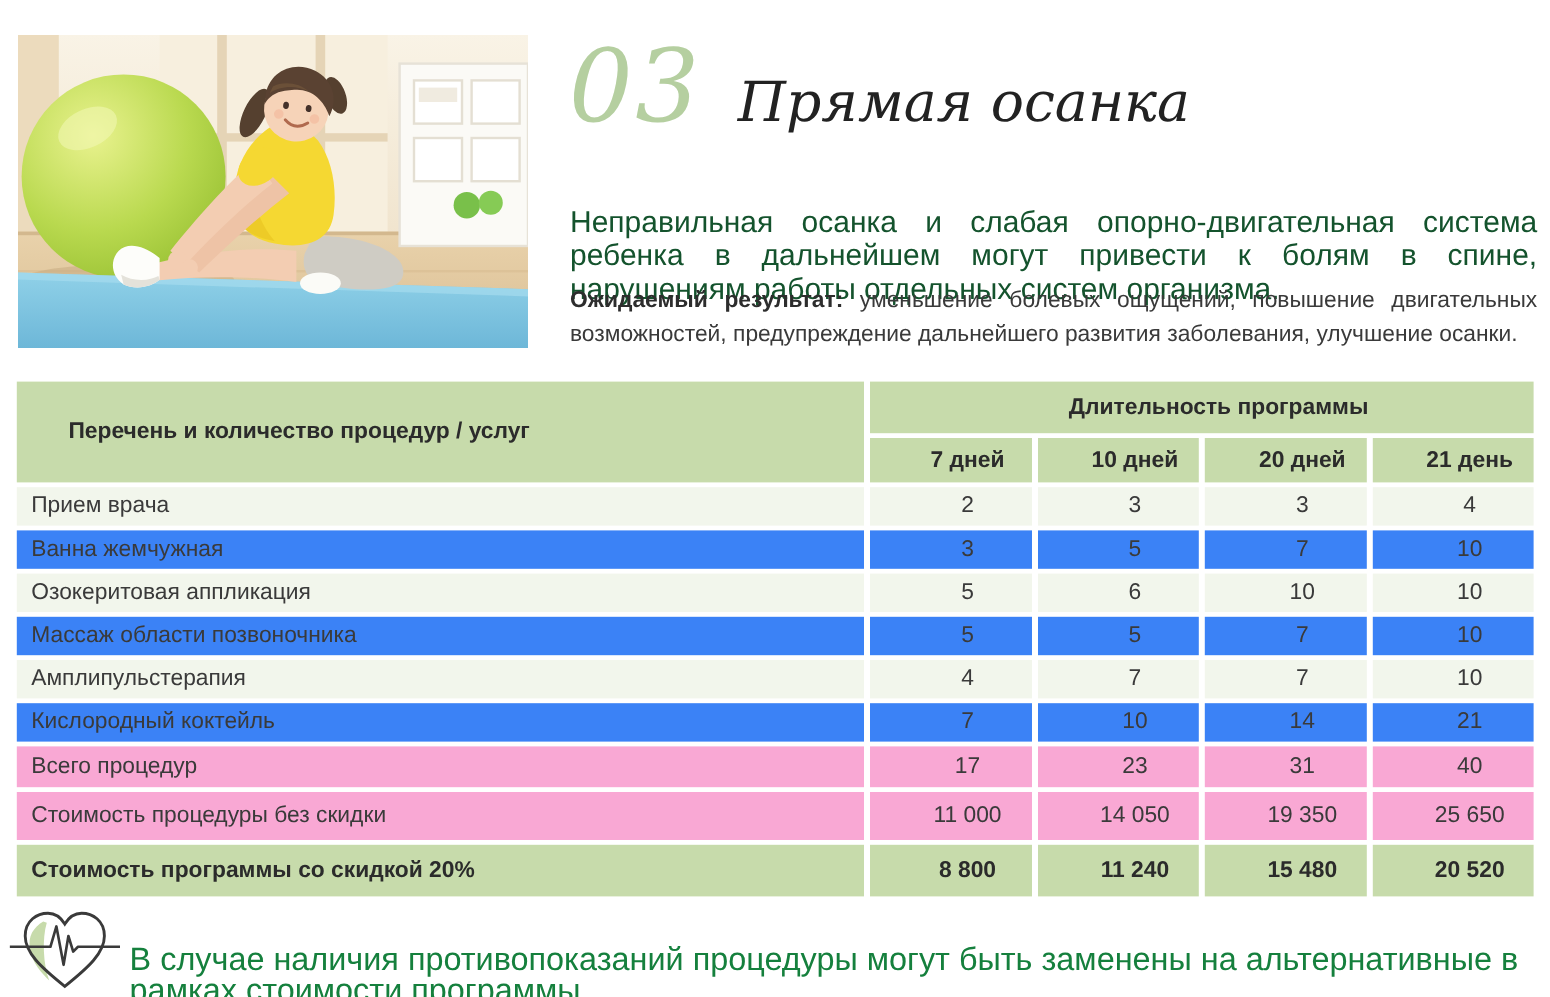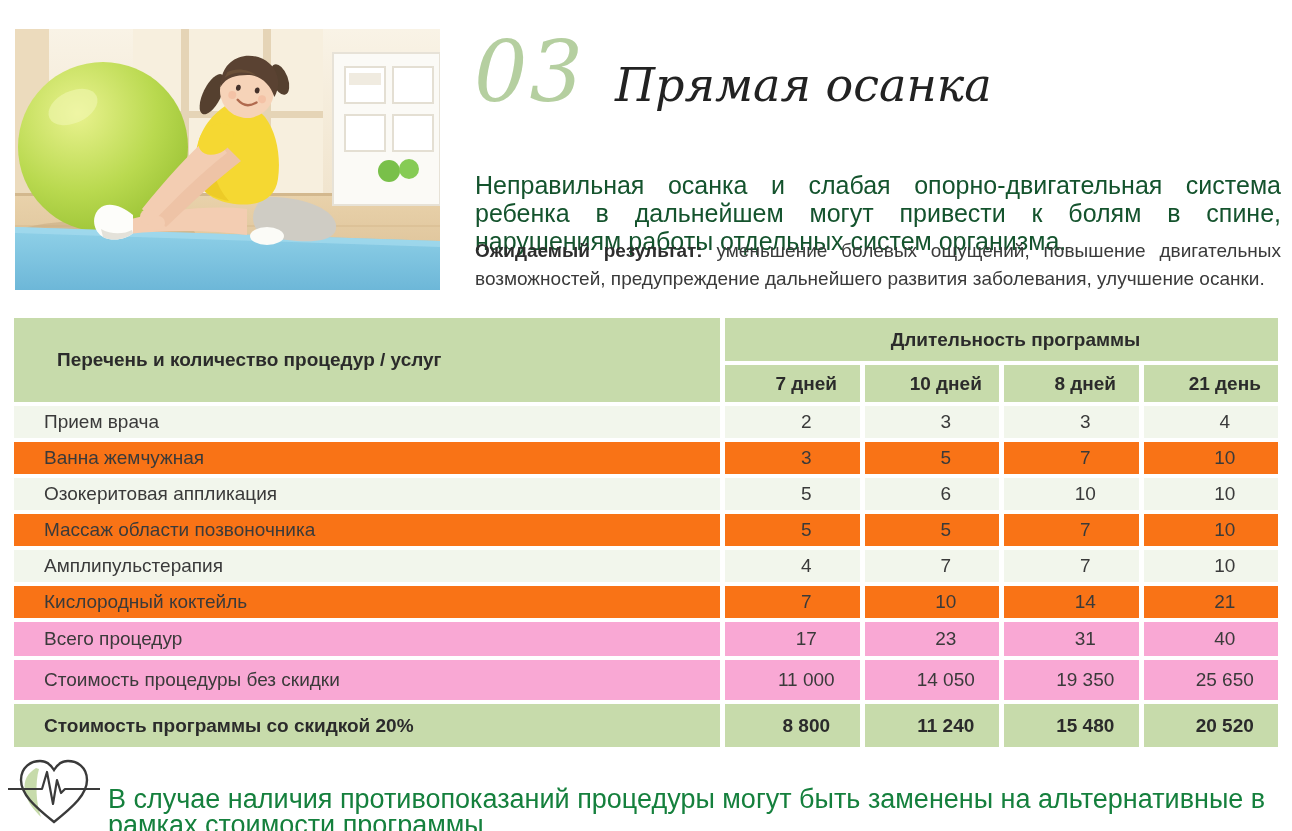--- a/index.html
+++ b/index.html
@@ -35,28 +35,28 @@
   
   .ptable{
     position:absolute;left:14px;top:318px;width:1264px;
     display:grid;
     grid-template-columns:706px repeat(4,1fr);
     grid-template-rows:43px 37px repeat(6,32px) 34px 40px 43px;
     row-gap:4px;column-gap:5px;
   }
   .cell{display:flex;align-items:center;font-size:19px;padding-left:28px;}
   .cell.num{justify-content:center;}
-  .cell.label{padding-left:30px;}
+  .cell.label{padding-left:12px;}
   .head{background:#c7dbab;color:#2b2b2b;font-weight:bold;}
   .head.corner{grid-row:1/3;grid-column:1;padding-left:43px;}
   .head.group{grid-row:1;grid-column:2/6;justify-content:center;}
   .head.sub{grid-row:2;justify-content:center;}
   .sub.c2{grid-column:2}.sub.c3{grid-column:3}.sub.c4{grid-column:4}.sub.c5{grid-column:5}
   .light{background:#f2f6ec;}
-  .stripe{background:#f97316;}
+  .stripe{background:#3b82f6;}
   .summary{background:#f9a8d4;}
   .summary-bold{background:#c7dbab;font-weight:bold;color:#2b2b2b;}
 
   
   .footer{position:absolute;left:8px;top:752px;width:1276px;height:79px;}
   .footer-icon{position:absolute;left:0;top:4px;}
   .footer-note{
     position:absolute;left:100px;top:34px;width:1176px;
     font-size:27px;line-height:26px;color:#15803d;
   }
@@ -159,21 +159,21 @@
 
   <p class="intro">Неправильная осанка и слабая опорно-двигательная система ребенка в дальнейшем могут привести к болям в спине, нарушениям работы отдельных систем организма.</p>
 
   <p class="expected"><b>Ожидаемый результат:</b><span> уменьшение болевых ощущений, повышение двигательных возможностей, предупреждение дальнейшего развития заболевания, улучшение осанки.</span></p>
 
   <div class="ptable">
     <div class="cell head corner">Перечень и количество процедур / услуг</div>
     <div class="cell head group">Длительность программы</div>
     <div class="cell head sub c2">7 дней</div>
     <div class="cell head sub c3">10 дней</div>
-    <div class="cell head sub c4">8 дней</div>
+    <div class="cell head sub c4">20 дней</div>
     <div class="cell head sub c5">21 день</div>
 
   <div class="cell label light">Прием врача</div>
       <div class="cell num light">2</div>
       <div class="cell num light">3</div>
       <div class="cell num light">3</div>
       <div class="cell num light">4</div>
       <div class="cell label stripe">Ванна жемчужная</div>
       <div class="cell num stripe">3</div>
       <div class="cell num stripe">5</div>

